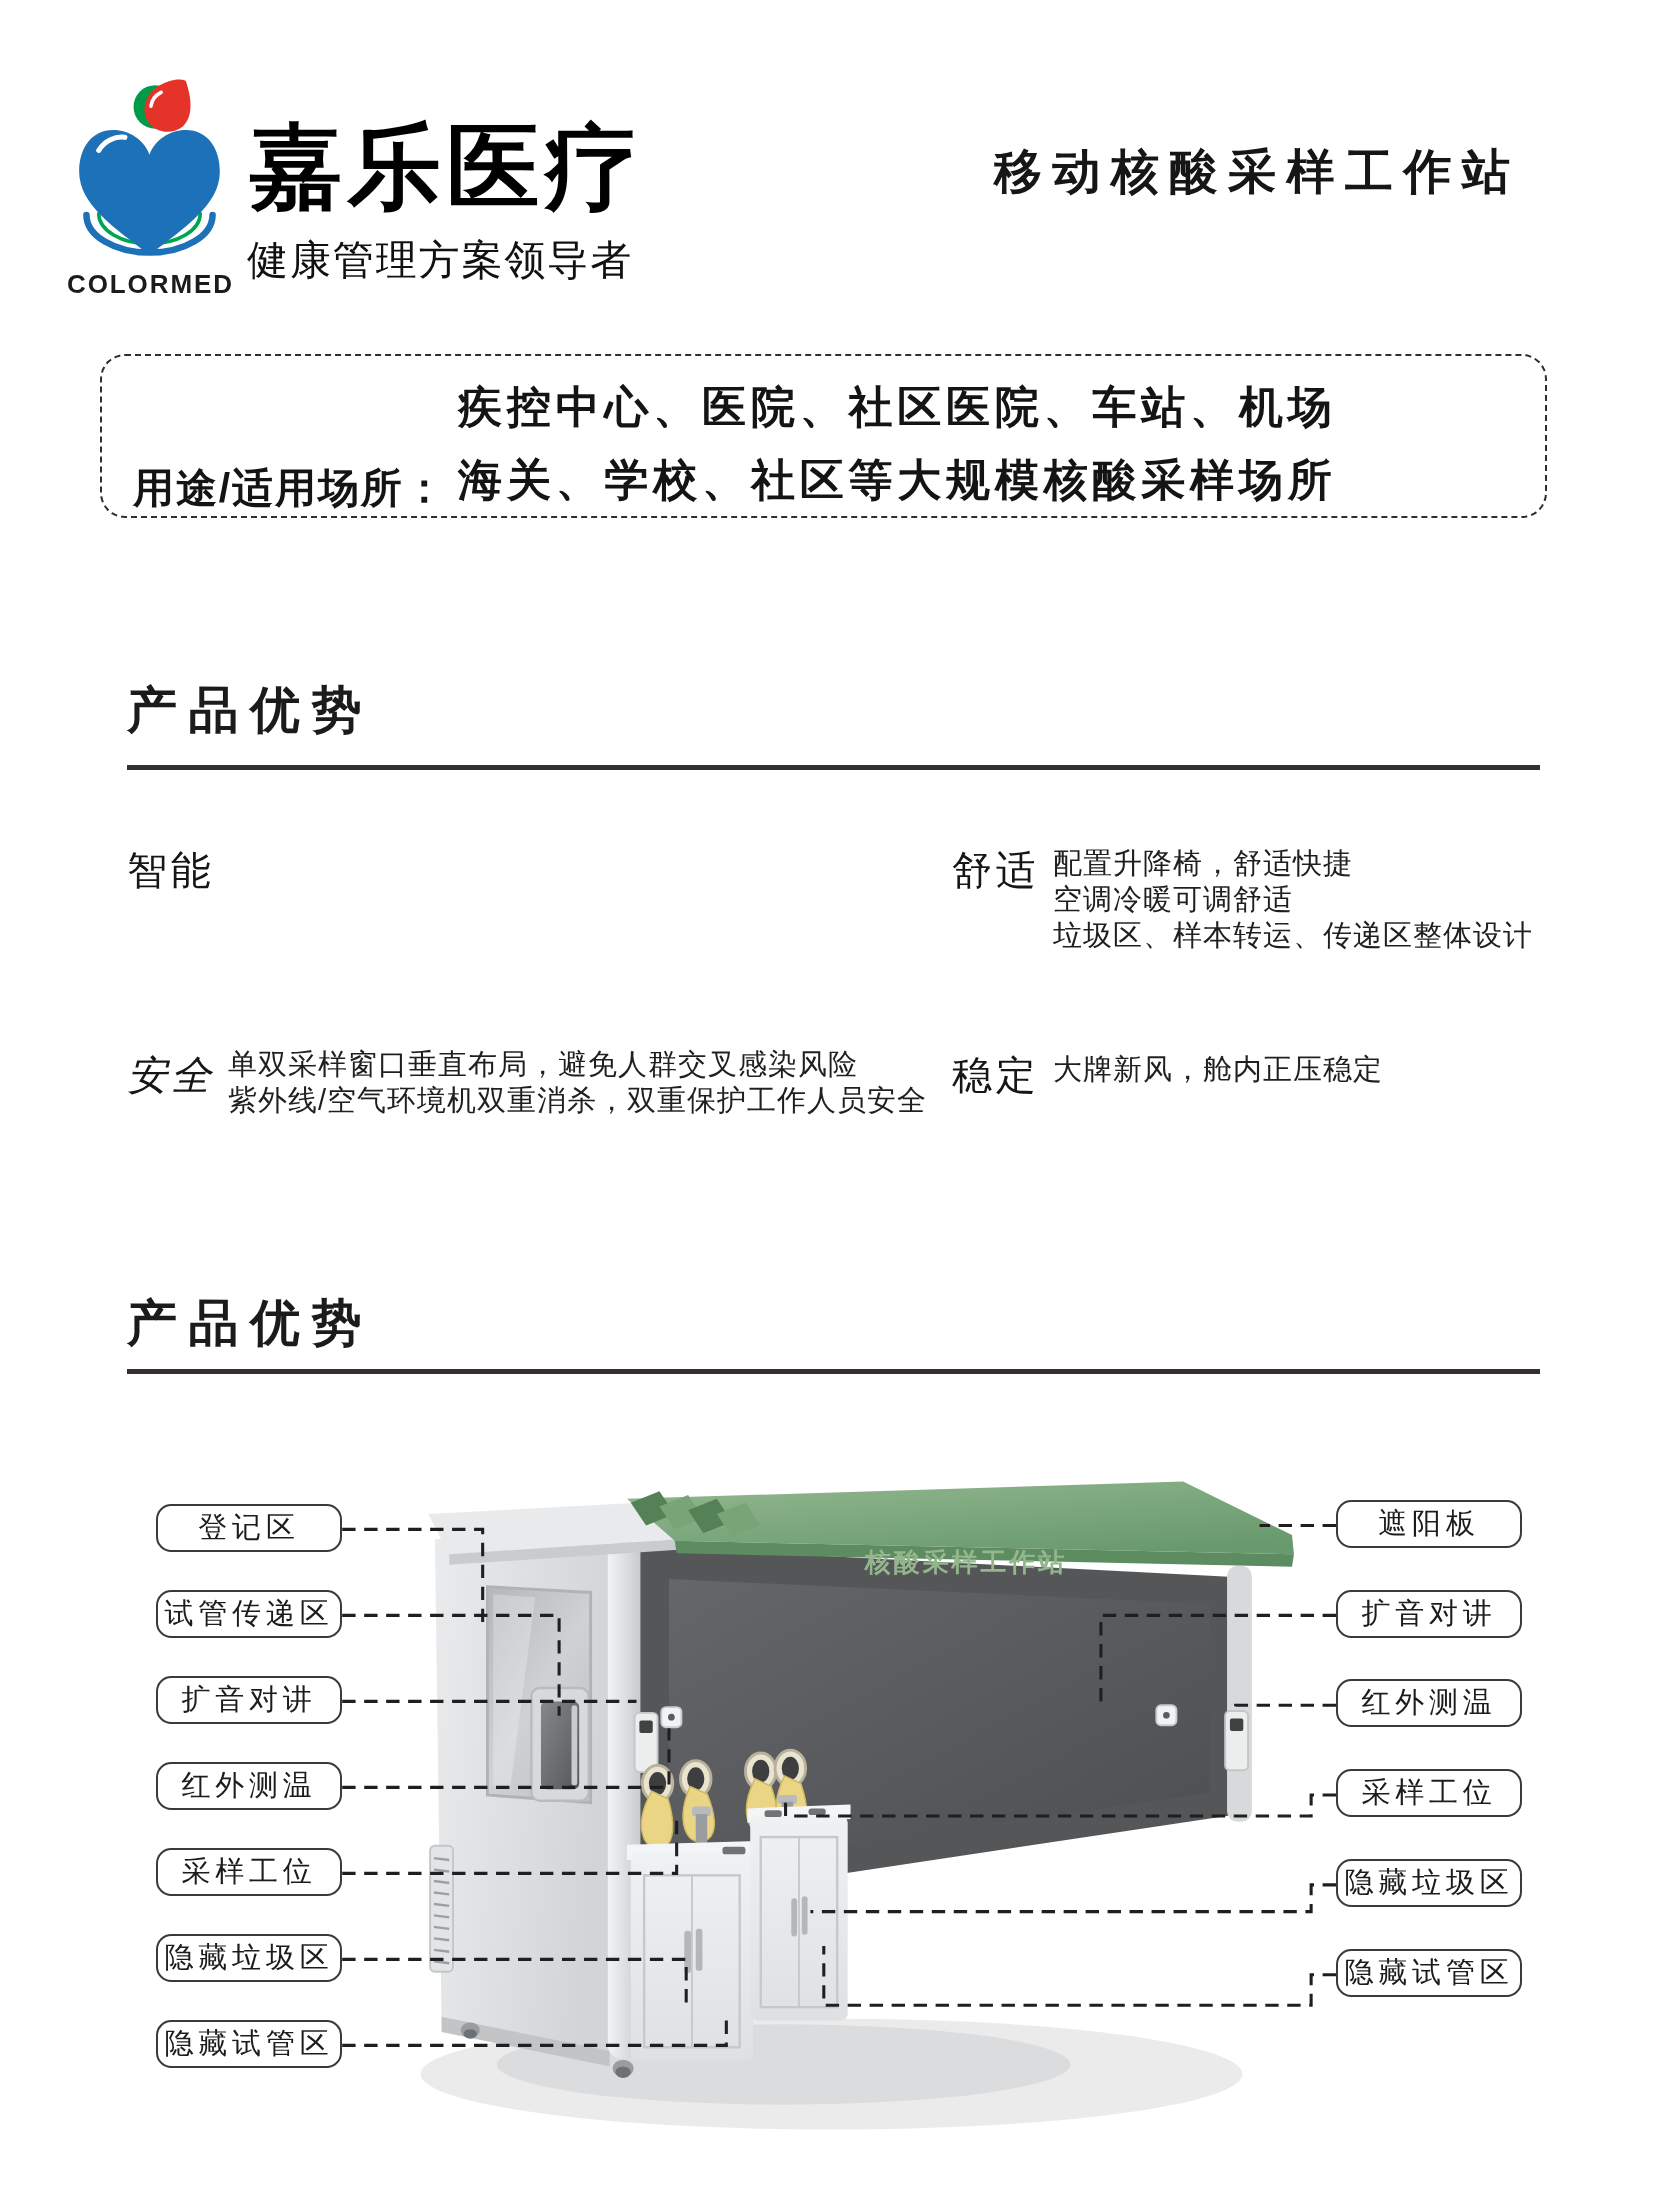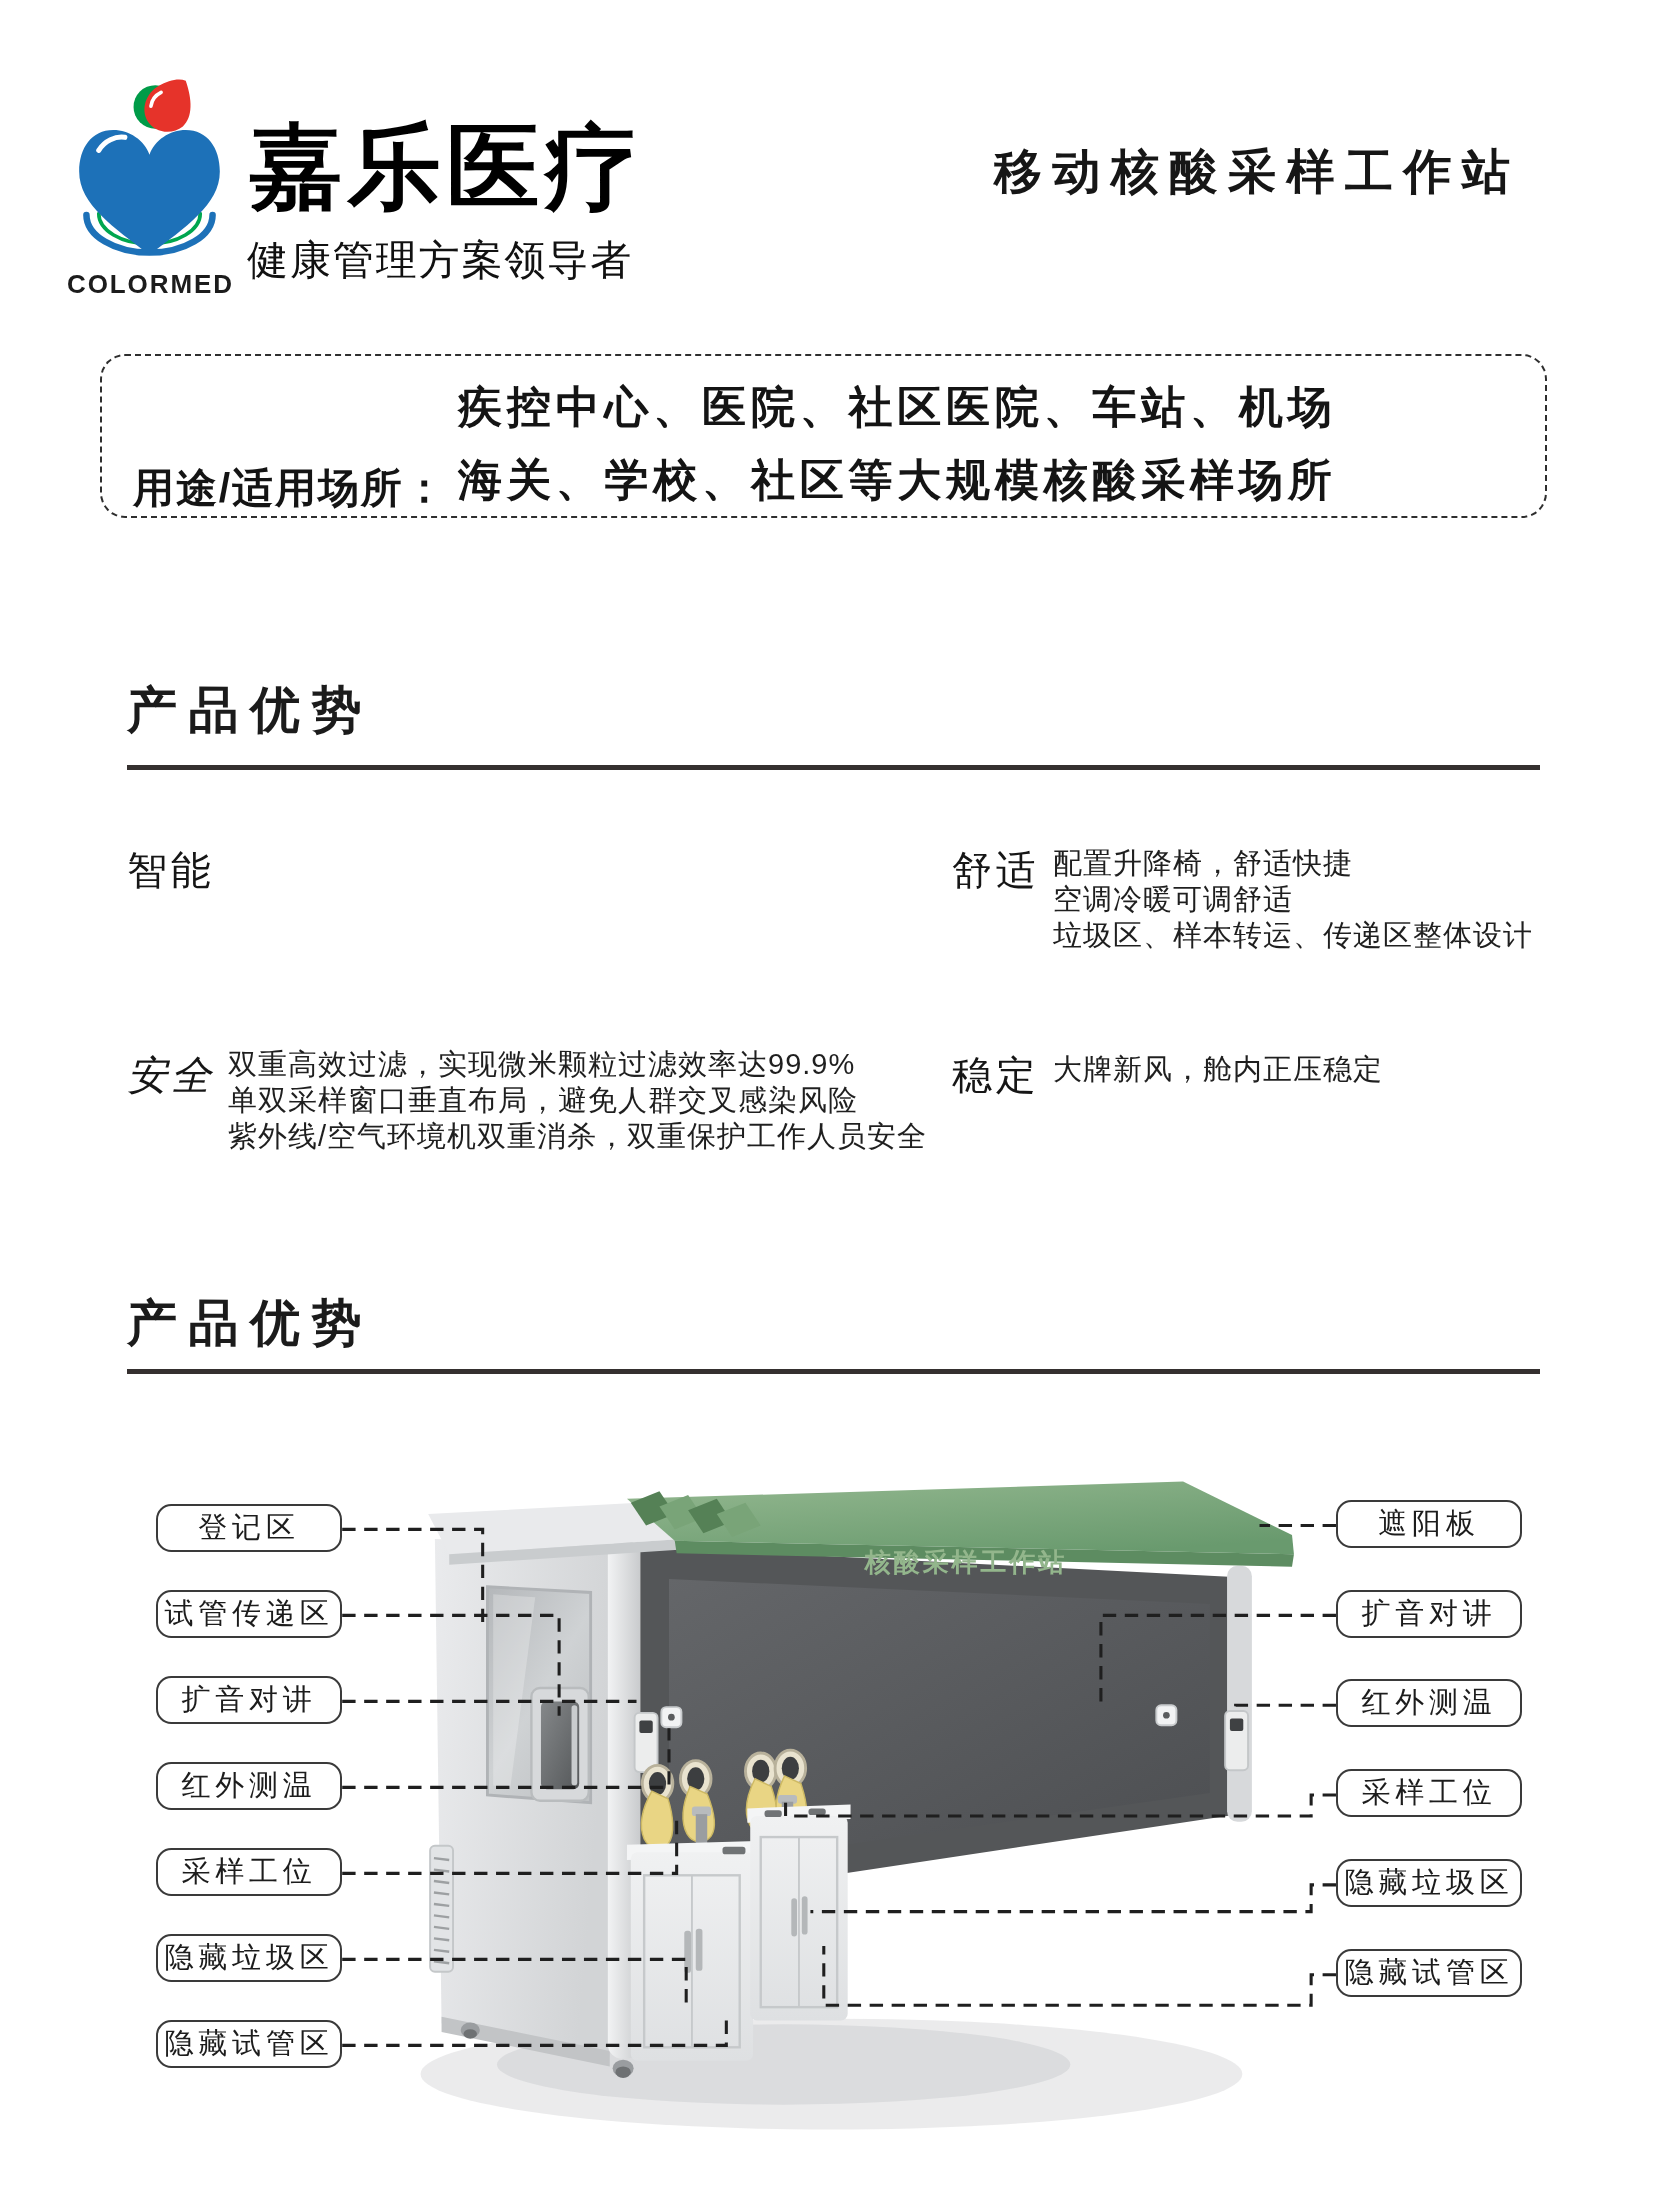--- a/index.html
+++ b/index.html
@@ -79,21 +79,20 @@
 
   <div class="feature-label" style="left:952px;top:843px;">舒适</div>
   <div class="feature-body" style="left:1053px;top:845px;">
     <div>配置升降椅，舒适快捷</div>
     <div>空调冷暖可调舒适</div>
     <div>垃圾区、样本转运、传递区整体设计</div>
   </div>
 
   <div class="feature-label" style="left:127px;top:1048px;font-style:italic;">安全</div>
   <div class="feature-body" style="left:228px;top:1046px;">
-    <div>双重高效过滤，实现微米颗粒过滤效率达99.9%</div>
     <div>单双采样窗口垂直布局，避免人群交叉感染风险</div>
     <div>紫外线/空气环境机双重消杀，双重保护工作人员安全</div>
   </div>
 
   <div class="feature-label" style="left:952px;top:1048px;">稳定</div>
   <div class="feature-body" style="left:1053px;top:1051px;">
     <div>大牌新风，舱内正压稳定</div>
   </div>
 
   <div class="section-title" style="top:1290px;">产品优势</div>

